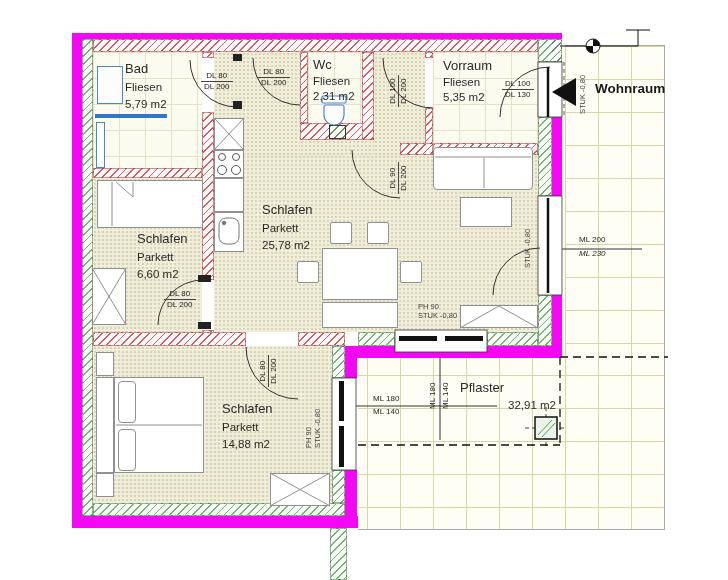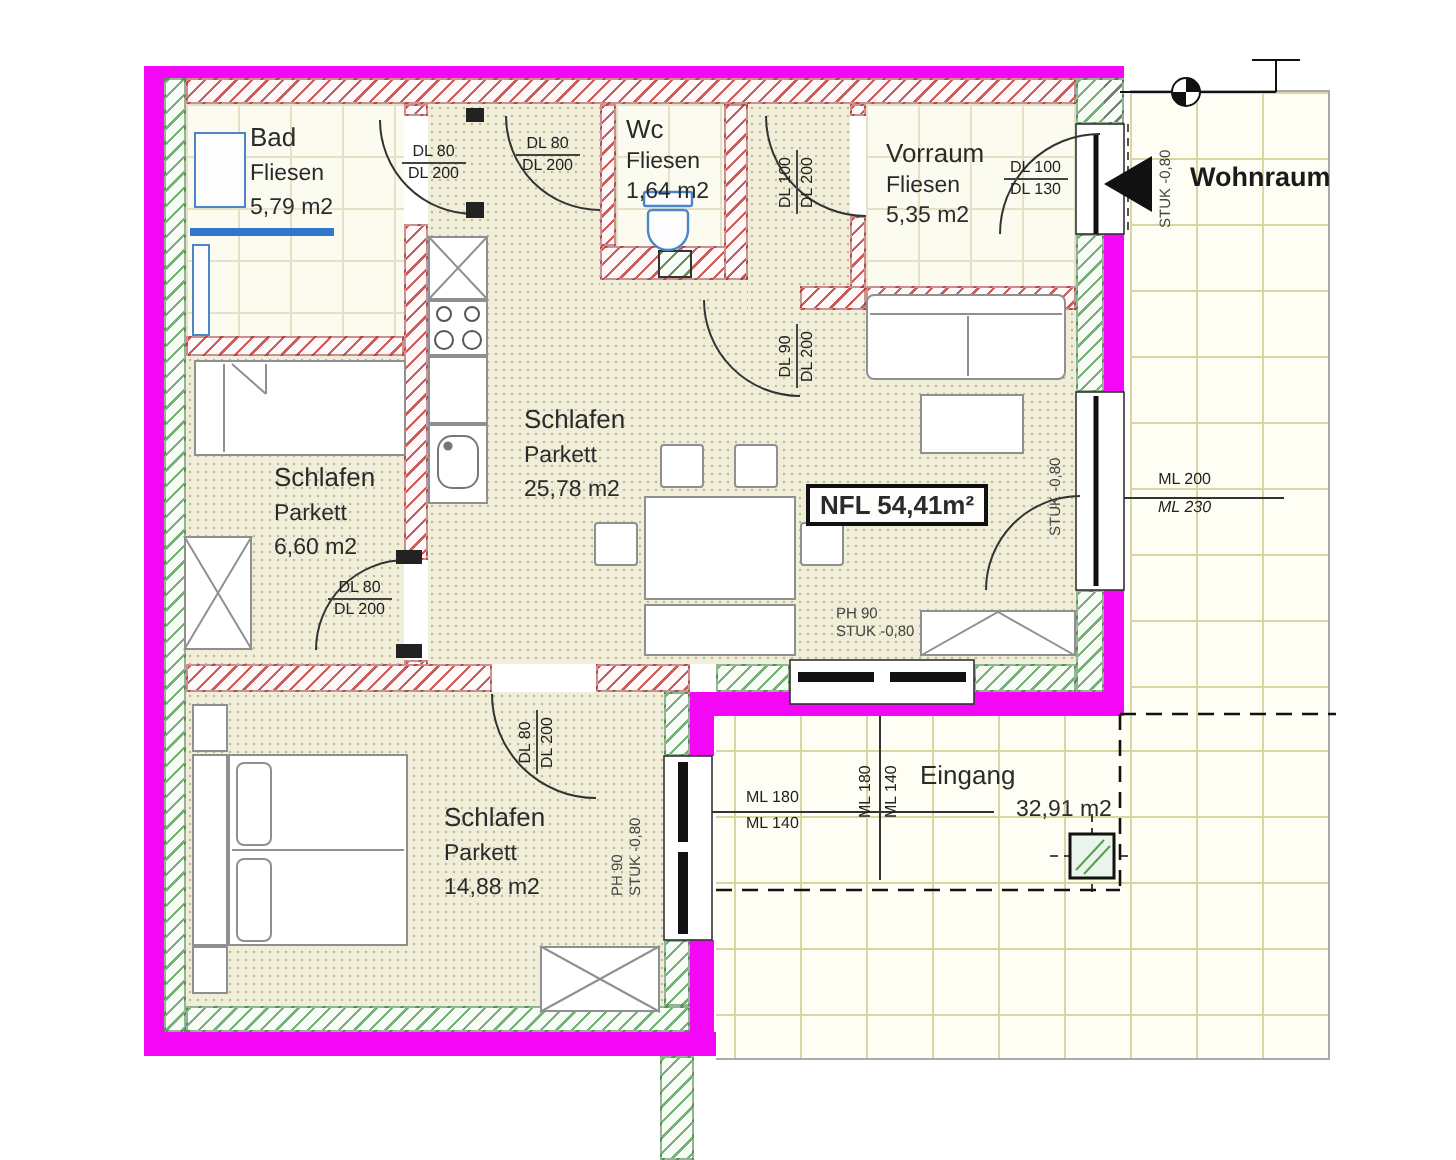--- a/index.html
+++ b/index.html
@@ -221,48 +221,47 @@
   </svg>
 
   <div class="rlabel" style="left:125px;top:62px;">
     <div class="rname">Bad</div>
     <div class="rsub" style="margin-top:5px;">Fliesen</div>
     <div class="rsub" style="margin-top:5px;">5,79 m2</div>
   </div>
   <div class="rlabel" style="left:313px;top:58px;">
     <div class="rname">Wc</div>
     <div class="rsub" style="margin-top:3px;">Fliesen</div>
-    <div class="rsub" style="margin-top:3px;">1,64 m2</div>
-  </div>
-  <div class="rlabel" style="left:443px;top:70px;">
+    <div class="rsub" style="margin-top:3px;">2,31 m2</div>
+  </div>
+  <div class="rlabel" style="left:443px;top:59px;">
     <div class="rname">Vorraum</div>
     <div class="rsub" style="margin-top:3px;">Fliesen</div>
     <div class="rsub" style="margin-top:3px;">5,35 m2</div>
   </div>
   <div class="rlabel" style="left:262px;top:203px;">
     <div class="rname">Schlafen</div>
     <div class="rsub" style="margin-top:5px;">Parkett</div>
     <div class="rsub" style="margin-top:5px;">25,78 m2</div>
   </div>
   <div class="rlabel" style="left:137px;top:232px;">
     <div class="rname">Schlafen</div>
     <div class="rsub" style="margin-top:5px;">Parkett</div>
     <div class="rsub" style="margin-top:5px;">6,60 m2</div>
   </div>
   <div class="rlabel" style="left:222px;top:402px;">
     <div class="rname">Schlafen</div>
     <div class="rsub" style="margin-top:5px;">Parkett</div>
     <div class="rsub" style="margin-top:5px;">14,88 m2</div>
   </div>
   <div class="rlabel" style="left:460px;top:381px;">
-    <div class="rname">Eingang</div>
+    <div class="rname">Pflaster</div>
     <div class="rsub" style="margin-top:4px;margin-left:48px;">32,91 m2</div>
   </div>
 
-  <div class="nflbox" style="left:403px;top:242px;">NFL 54,41m²</div>
   <div class="eingang" style="left:595px;top:81px;">Wohnraum</div>
 
   <div class="dim" style="left:201px;top:71px;">
     <span class="t">DL 80</span>
     <span class="b">DL 200</span>
   </div>
   <div class="dim" style="left:258px;top:67px;">
     <span class="t">DL 80</span>
     <span class="b">DL 200</span>
   </div>

